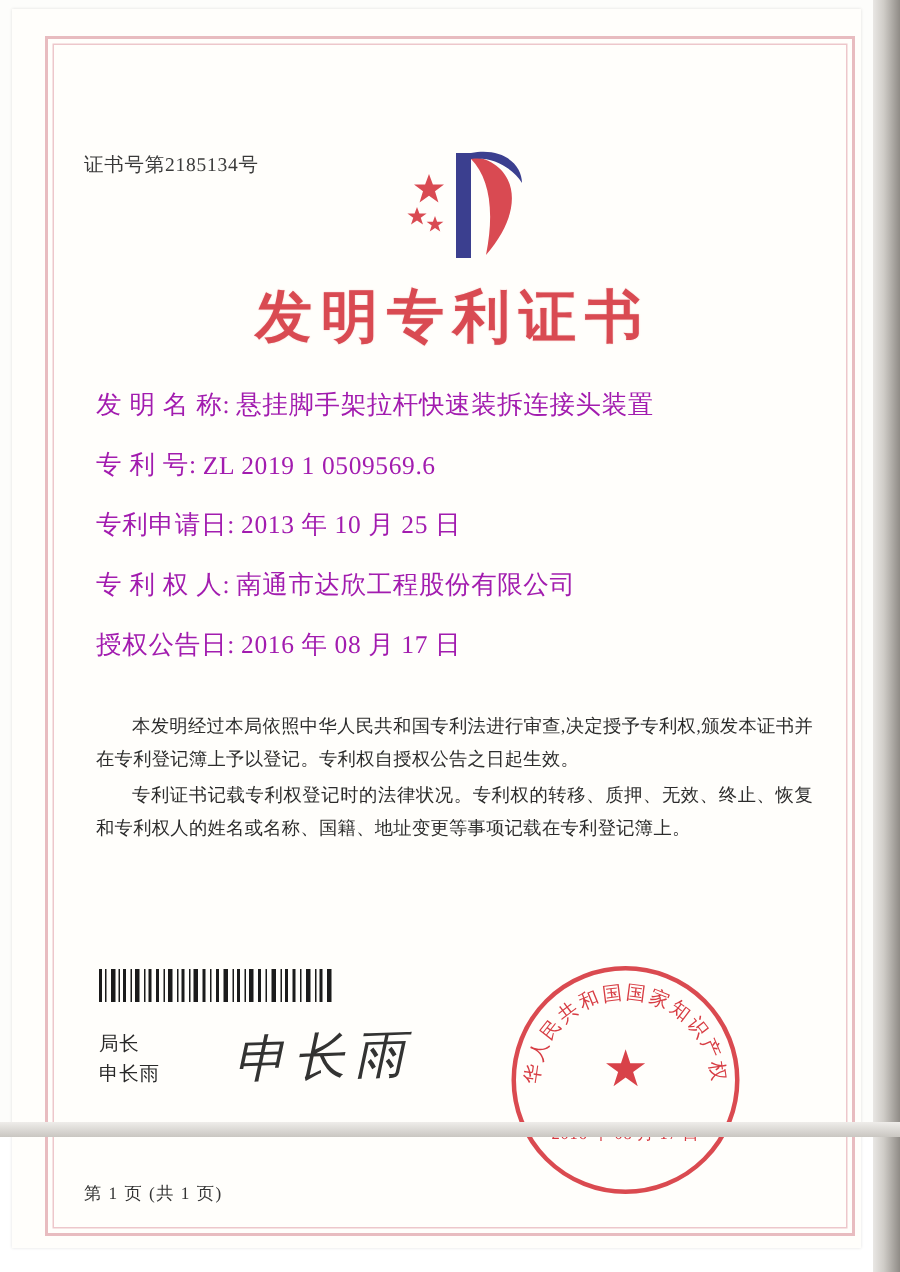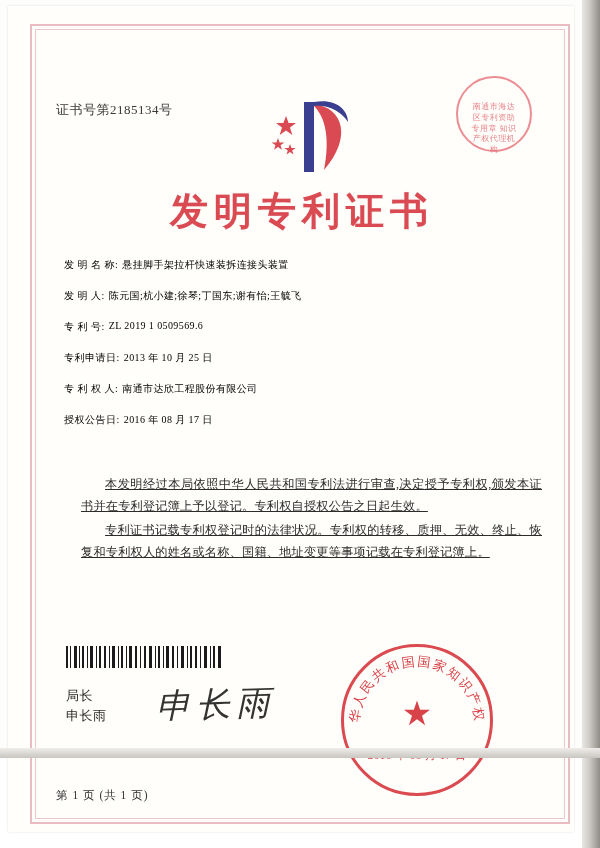--- a/index.html
+++ b/index.html
@@ -87,47 +87,46 @@
     font-family: Liberation Sans, sans-serif;
     text-shadow: 0 0 1px rgba(217,74,82,0.4);
   }
   .fields {
     position: absolute;
     left: 8px; top: 212px;
     width: 484px;
   }
   .field-row {
     display: flex;
-    align-items: flex-start;
+    align-items: flex-end;
     margin-bottom: 17px;
-    font-size: 10px;
-    color: #000000;
+    font-size: 17px;
+    color: #a21caf;
   }
   .field-label {
     white-space: nowrap;
     letter-spacing: 0.5px;
   }
   .field-value {
     margin-left: 4px;
     letter-spacing: 0.4px;
   }
   .body-text {
     position: absolute;
     left: 8px; top: 428px;
     width: 478px;
     font-size: 12.2px;
     line-height: 1.78;
     color: #2c2c2c;
     text-align: justify;
     letter-spacing: 0.2px;
   }
   .body-text p {
-    margin: 0 0 3px 17px;
+    margin: 0 0 3px 0;
     text-indent: 24px;
-    text-decoration: underline;
   }
   .barcode {
     position: absolute;
     left: 10px; top: 600px;
     width: 160px; height: 22px;
   }
   .barcode-bar {
     position: absolute;
     top: 0;
     height: 22px;
@@ -253,38 +252,30 @@
           <path d="M62 10 C92 14, 100 44, 72 76 C78 46, 74 24, 62 12 Z" fill="#d94a52"></path>
           <path d="M62 8 C84 4, 96 16, 96 28 C90 18, 76 10, 62 12 Z" fill="#3b3f8f"></path>
           <g fill="#d94a52">
             <polygon points="34,22 36.6,29 44,29 38,33.5 40.3,41 34,36.5 27.7,41 30,33.5 24,29 31.4,29"></polygon>
             <polygon points="26,44 27.6,48.4 32.4,48.4 28.5,51.2 30,55.7 26,53 22,55.7 23.5,51.2 19.6,48.4 24.4,48.4"></polygon>
             <polygon points="38,50 39.4,53.9 43.6,53.9 40.2,56.4 41.5,60.4 38,58 34.5,60.4 35.8,56.4 32.4,53.9 36.6,53.9"></polygon>
           </g>
         </svg>
       </div>
 
-      <div class="seal-top">
-        <div class="ring"></div>
-        <div class="inner">南通市海达区专利资助专用章 知识产权代理机构</div>
-      </div>
 
       <div class="title">发明专利证书</div>
 
       <div class="fields">
 
         <div class="field-row">
           <span class="field-label">发 明 名 称:</span>
           <span class="field-value">悬挂脚手架拉杆快速装拆连接头装置</span>
         </div>
 
-        <div class="field-row">
-          <span class="field-label">发 明 人:</span>
-          <span class="field-value">陈元国;杭小建;徐琴;丁国东;谢有怡;王毓飞</span>
-        </div>
 
         <div class="field-row">
           <span class="field-label">专 利 号:</span>
           <span class="field-value">ZL 2019 1 0509569.6</span>
         </div>
 
         <div class="field-row">
           <span class="field-label">专利申请日:</span>
           <span class="field-value">2013 年 10 月 25 日</span>
         </div>

